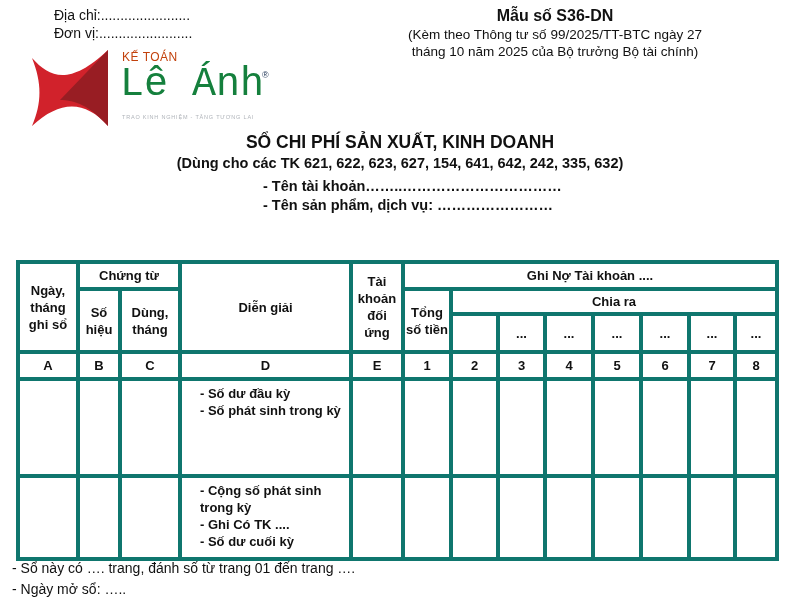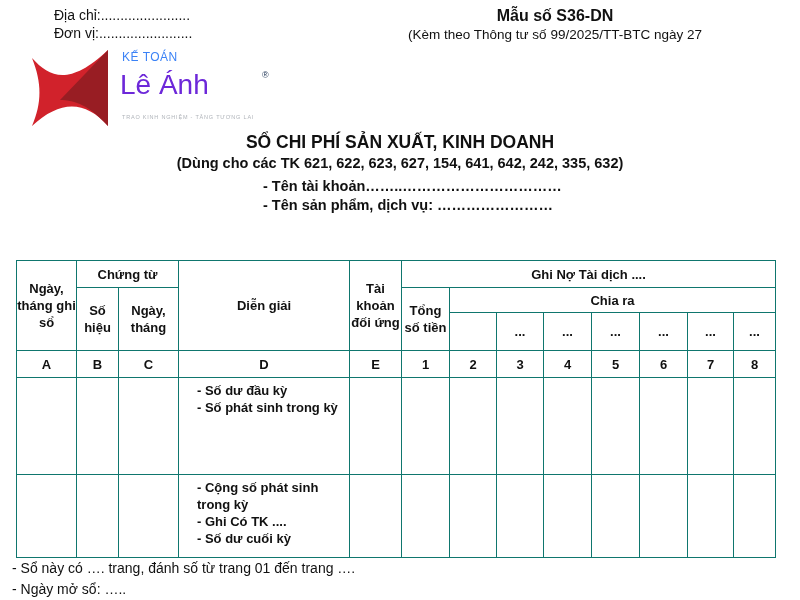--- a/index.html
+++ b/index.html
@@ -3,44 +3,45 @@
 <meta charset="utf-8">
 <style>
   html,body{margin:0;padding:0;background:#fff;}
   body{width:800px;height:600px;position:relative;overflow:hidden;font-family:"Liberation Sans",sans-serif;color:#111;}
   .abs{position:absolute;}
   .hdr-left{left:54px;top:6px;font-size:14px;line-height:18px;}
   .form-no{left:390px;top:6px;width:330px;text-align:center;}
   .form-no .code{font-weight:bold;font-size:16px;line-height:20px;text-align:center;}
   .form-no .ref{font-size:13.5px;line-height:17px;}
   .logo{left:30px;top:48px;width:250px;height:80px;}
-  .logo .brand-top{position:absolute;left:92px;top:2px;font-size:12px;color:#3b82f6;letter-spacing:0.5px;}
-  .logo .brand-main{position:absolute;left:90px;top:12px;font-family:Liberation Sans, sans-serif;font-size:28px;color:#6d28d9;line-height:50px;}
+  .logo .brand-top{position:absolute;left:92px;top:2px;font-size:12px;color:#c2410c;letter-spacing:0.5px;}
+  .logo .brand-main{position:absolute;left:90px;top:12px;font-family:Liberation Mono, monospace;font-size:40px;color:#15803d;line-height:50px;}
   .logo .reg{position:absolute;left:232px;top:22px;font-size:9px;color:#1f3556;}
   .logo .tagline{position:absolute;left:92px;top:66px;font-size:5.5px;color:#b0b4ba;letter-spacing:0.8px;}
   .title-block{left:0;top:131px;width:800px;text-align:center;font-weight:bold;}
   .title-block .t1{font-size:17.5px;line-height:22px;}
   .title-block .t2{font-size:14.5px;line-height:20px;}
   .fields{left:263px;top:177px;font-weight:bold;font-size:14.5px;line-height:19px;}
   table.ledger{position:absolute;left:16px;top:260px;border-collapse:collapse;table-layout:fixed;font-size:13px;}
-  table.ledger td{border:1px solid #0f766e;text-align:center;vertical-align:middle;font-weight:bold;padding:0;line-height:17px;margin-top:42px;}
+  table.ledger td{border:4px solid #0f766e;text-align:center;vertical-align:middle;font-weight:bold;padding:0;line-height:17px;margin-top:42px;}
   table.ledger td.desc{text-align:left;vertical-align:top;padding:4px 3px 0 18px;}
   .footer{left:12px;top:558px;font-size:14px;line-height:21px;}
 </style>
 </head>
 <body>
 
 <div class="abs hdr-left">
   <div>Địa chỉ:.......................</div>
   <div>Đơn vị:........................</div>
 </div>
 
 <div class="abs form-no">
   <div class="code">Mẫu số S36-DN</div>
   <div class="ref">(Kèm theo Thông tư số 99/2025/TT-BTC ngày 27</div>
+  <div class="ref">tháng 10 năm 2025 của Bộ trưởng Bộ tài chính)</div>
 </div>
 
 <div class="abs logo">
   <svg width="80" height="80" viewBox="0 0 80 80" style="position:absolute;left:0;top:0;">
     <path d="M2 10 C20 30, 40 38, 78 2 L78 78 C55 52, 30 52, 2 78 C12 55, 12 35, 2 10 Z" fill="#d1222b"></path>
     <path d="M78 2 L78 78 C60 58, 45 52, 30 52 Z" fill="#8e1c22" opacity="0.85"></path>
   </svg>
   <div class="brand-top">KẾ TOÁN</div>
   <div class="brand-main">Lê Ánh</div>
   <div class="reg">®</div>
@@ -72,25 +73,25 @@
       <col style="width:48px">
       <col style="width:46px">
       <col style="width:42px">
   </colgroup>
   <tbody>
       <tr style="height:27px">
     <td rowspan="3">Ngày, tháng ghi sổ</td>
     <td colspan="2">Chứng từ</td>
     <td rowspan="3">Diễn giải</td>
     <td rowspan="3">Tài khoản đối ứng</td>
-    <td colspan="8">Ghi Nợ Tài dịch ....</td>
+    <td colspan="8">Ghi Nợ Tài khoản ....</td>
   </tr>
   <tr style="height:25px">
     <td rowspan="2">Số hiệu</td>
-    <td rowspan="2">Ngày, tháng</td>
+    <td rowspan="2">Dùng, tháng</td>
     <td rowspan="2">Tổng số tiền</td>
     <td colspan="7">Chia ra</td>
   </tr>
   <tr style="height:38px">
     <td></td>
     <td>...</td>
     <td>...</td>
     <td>...</td>
     <td>...</td>
     <td>...</td>

